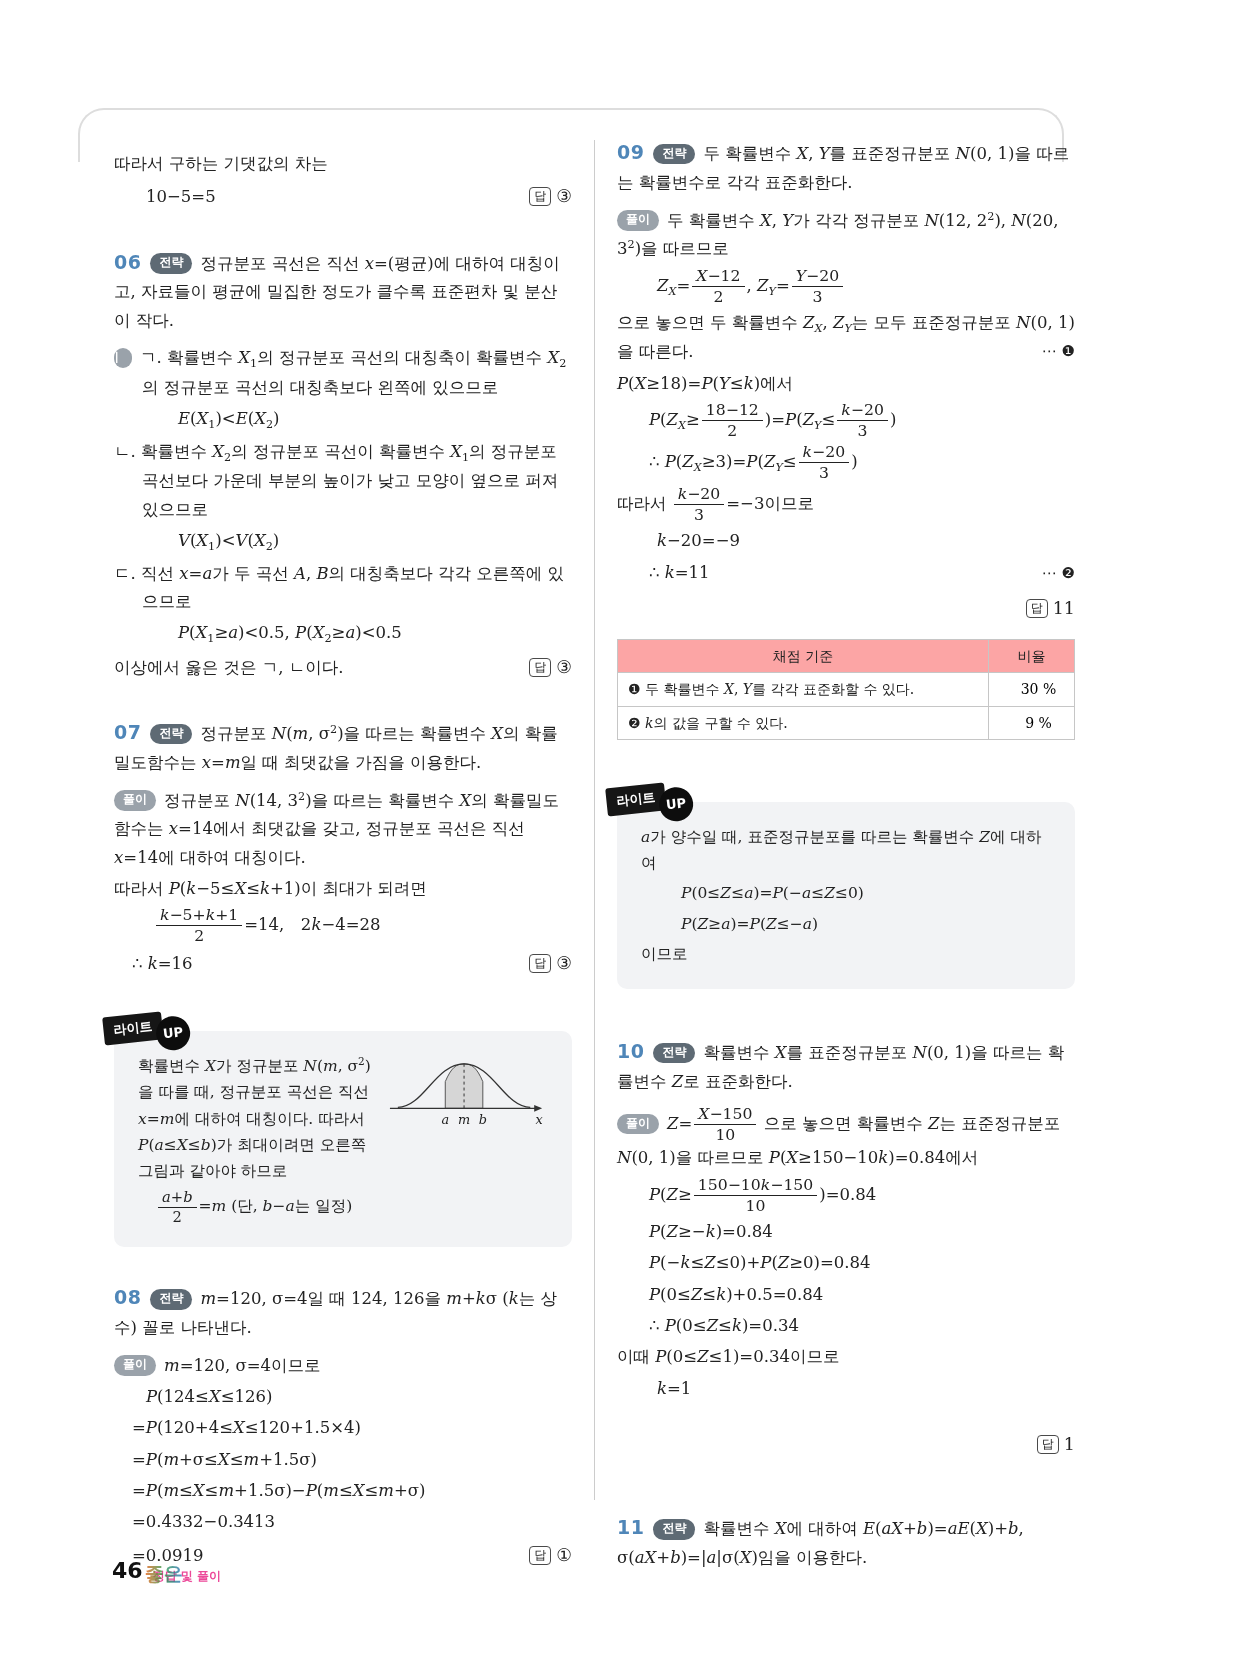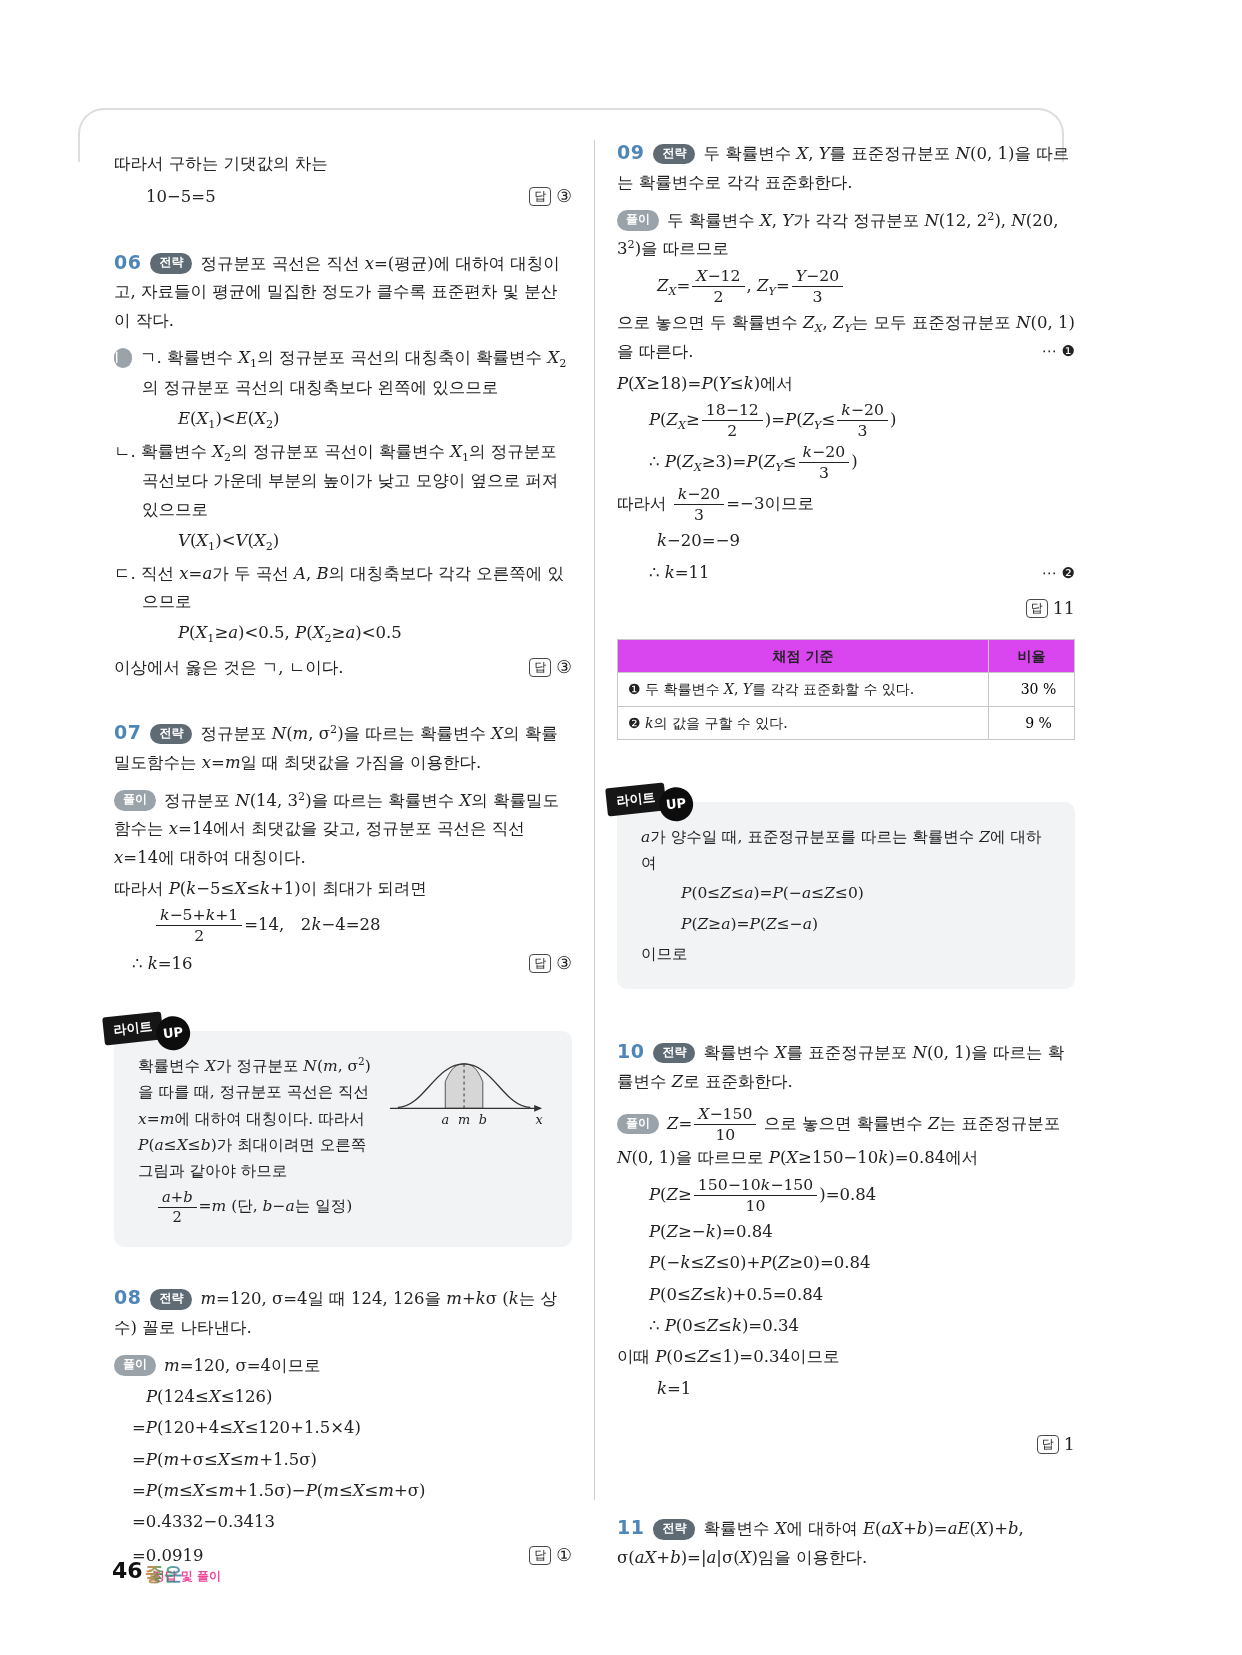--- a/index.html
+++ b/index.html
@@ -56,21 +56,21 @@
   
   .mvar { font-style:italic; }
   sub,sup { font-size:68%; }
   .frac { display:inline-flex; flex-direction:column; vertical-align:middle; text-align:center; margin:0 2px; line-height:1.15; font-size:.95em; }
   .frac .num { border-bottom:1.2px solid #222; padding:0 4px 1px; }
   .frac .den { padding:1px 4px 0; }
 
   
   .grade-table { width:100%; border-collapse:collapse; margin-top:16px; font-size:14px; }
   .grade-table th, .grade-table td { border:1px solid #c6c6c6; padding:4px 10px; }
-  .grade-table th { background:#d946ef; text-align:center; font-weight:bold; }
+  .grade-table th { background:#fca5a5; text-align:center; font-weight:normal; }
   .grade-table td.ratio { text-align:center; width:86px; color:#000000;padding-left:24px; }
 
   
   .light-box {
     position:relative; background:#f2f3f5; border-radius:10px;
     padding:18px 20px 18px 24px; margin-top:52px; font-size:15.5px; line-height:1.7;
   }
   .light-badge { position:absolute; top:-18px; left:-10px; transform:rotate(-6deg); white-space:nowrap; }
   .light-ribbon {
     display:inline-block; background:#161616; color:#fff;

